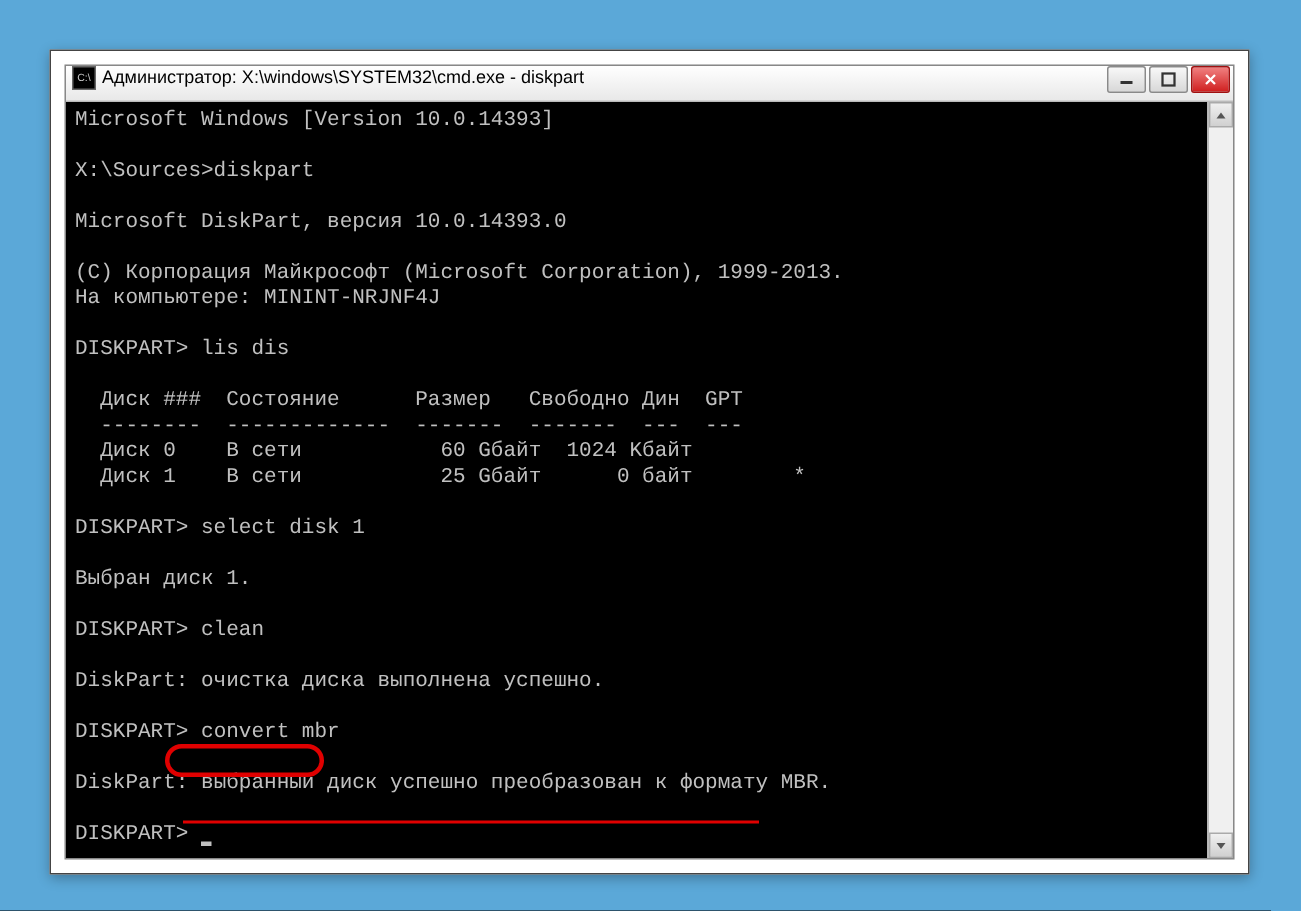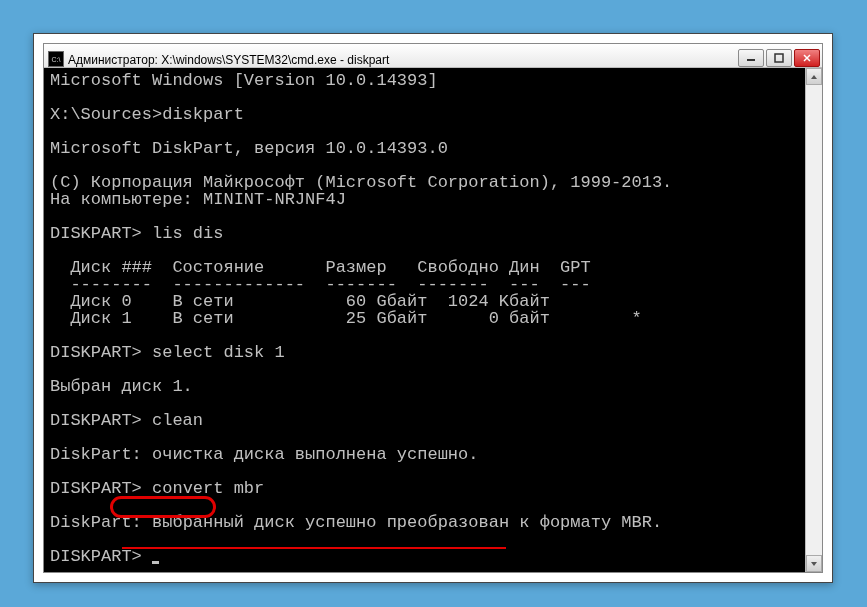--- a/index.html
+++ b/index.html
@@ -26,21 +26,21 @@
     top: 9px;
     right: 9px;
     bottom: 9px;
     border: 1px solid #888;
     background: #f0f0f0;
   }
   .titlebar {
     height: 24px;
     background: linear-gradient(#fff,#e8e8e8);
     display: flex;
-    align-items: flex-end;
+    align-items: flex-start;
     border-bottom: 1px solid #bbb;
     padding: 0 2px 0 4px;
     font-family: "Segoe UI", sans-serif;
     font-size: 12px;
     color: #000;
   }
   .app-icon {
     width: 16px; height: 16px;
     background: #000;
     border: 1px solid #666;
@@ -67,21 +67,21 @@
   }
   .terminal-wrap {
     position: absolute;
     top: 24px; left: 0; right: 0; bottom: 0;
     display: flex;
   }
   .terminal {
     flex: 1;
     background: #000;
     color: #c0c0c0;
-    font-size: 17px;
+    font-size: 14px;
     line-height: 17px;
     padding: 4px 6px;
     white-space: pre;
     overflow: hidden;
     position: relative;
   }
   .scrollbar {
     width: 17px;
     background: #f0f0f0;
     border-left: 1px solid #bbb;

